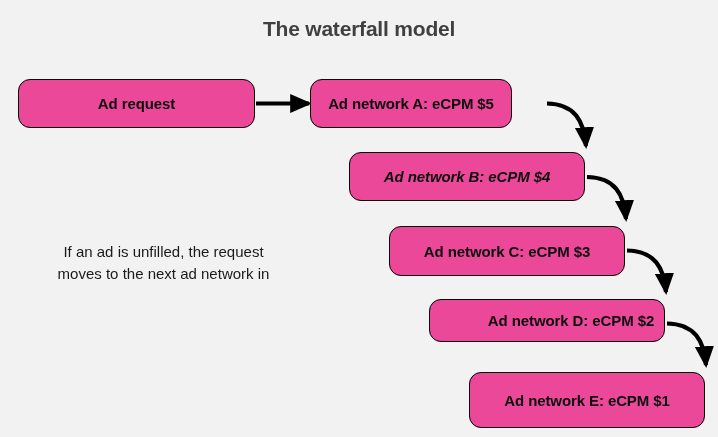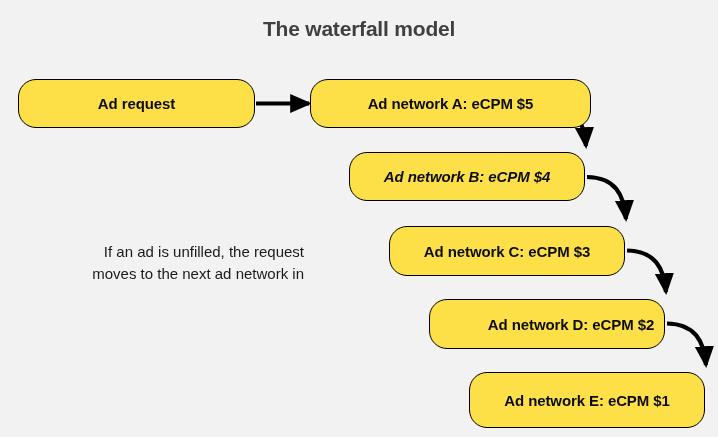--- a/index.html
+++ b/index.html
@@ -25,45 +25,45 @@
     width: 718px;
     text-align: center;
     font-size: 21px;
     font-weight: bold;
     color: #404040;
     letter-spacing: -0.2px;
   }
   .node {
     position: absolute;
     box-sizing: border-box;
-    background: #fde047;
+    background: #ec4899;
     border: 1.4px solid #000000;
-    border-radius: 18px;
+    border-radius: 12px;
     display: flex;
     align-items: center;
     justify-content: center;
     font-size: 15px;
     font-weight: bold;
     color: #0d0d0d;
     letter-spacing: -0.1px;
     z-index: 2;
   }
   #node-request { left: 18px;  top: 79px;  width: 237px; height: 49px; }
-  #node-a       { left: 310px; top: 79px;  width: 281px; height: 49px; }
+  #node-a       { left: 310px; top: 79px;  width: 202px; height: 49px; }
   #node-b       { left: 349px; top: 152px; width: 236px; height: 49px; font-style: italic; }
   #node-c       { left: 389px; top: 226px; width: 236px; height: 50px; }
-  #node-d       { left: 429px; top: 299px; width: 236px; height: 50px; padding-left: 48px; }
+  #node-d       { left: 429px; top: 299px; width: 236px; height: 43px; padding-left: 48px; }
   #node-e       { left: 469px; top: 372px; width: 236px; height: 56px; }
 
   #caption {
     position: absolute;
     left: 23px;
     top: 241px;
     width: 281px;
-    text-align: right;
+    text-align: center;
     font-size: 15px;
     font-weight: normal;
     line-height: 22px;
     color: #1a1a1a;
   }
   #edges {
     position: absolute;
     left: 0;
     top: 0;
     width: 718px;

